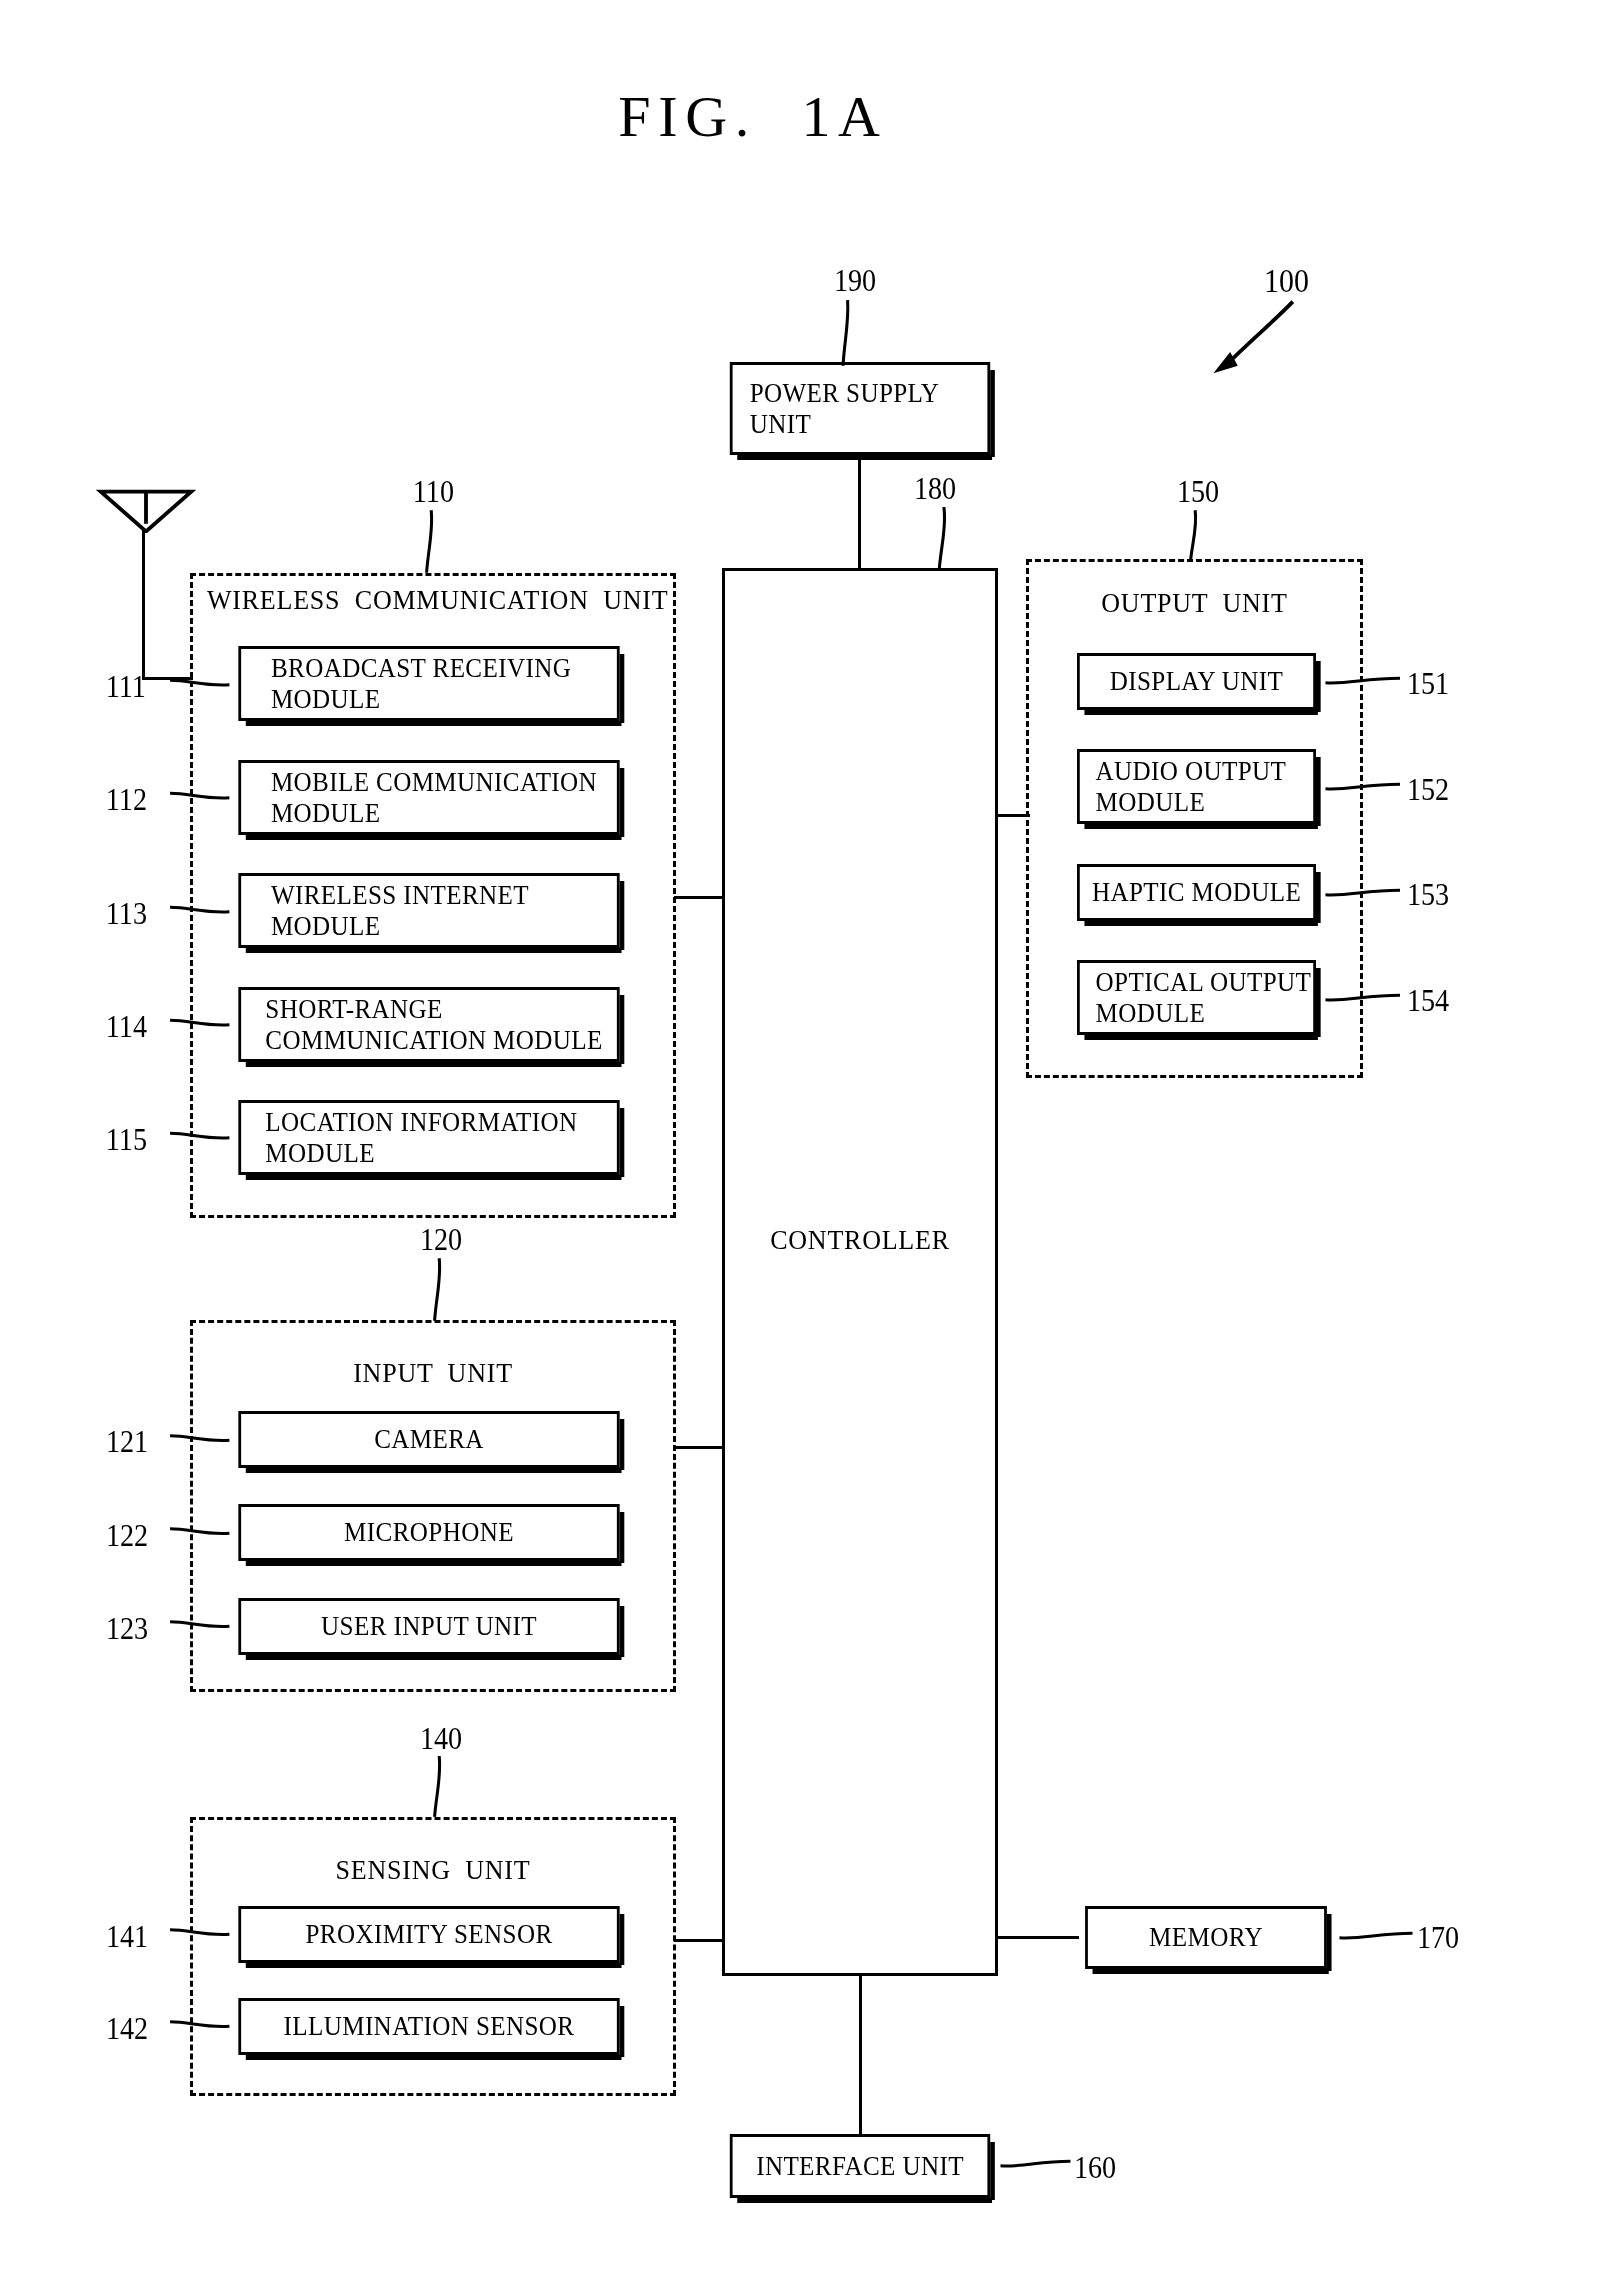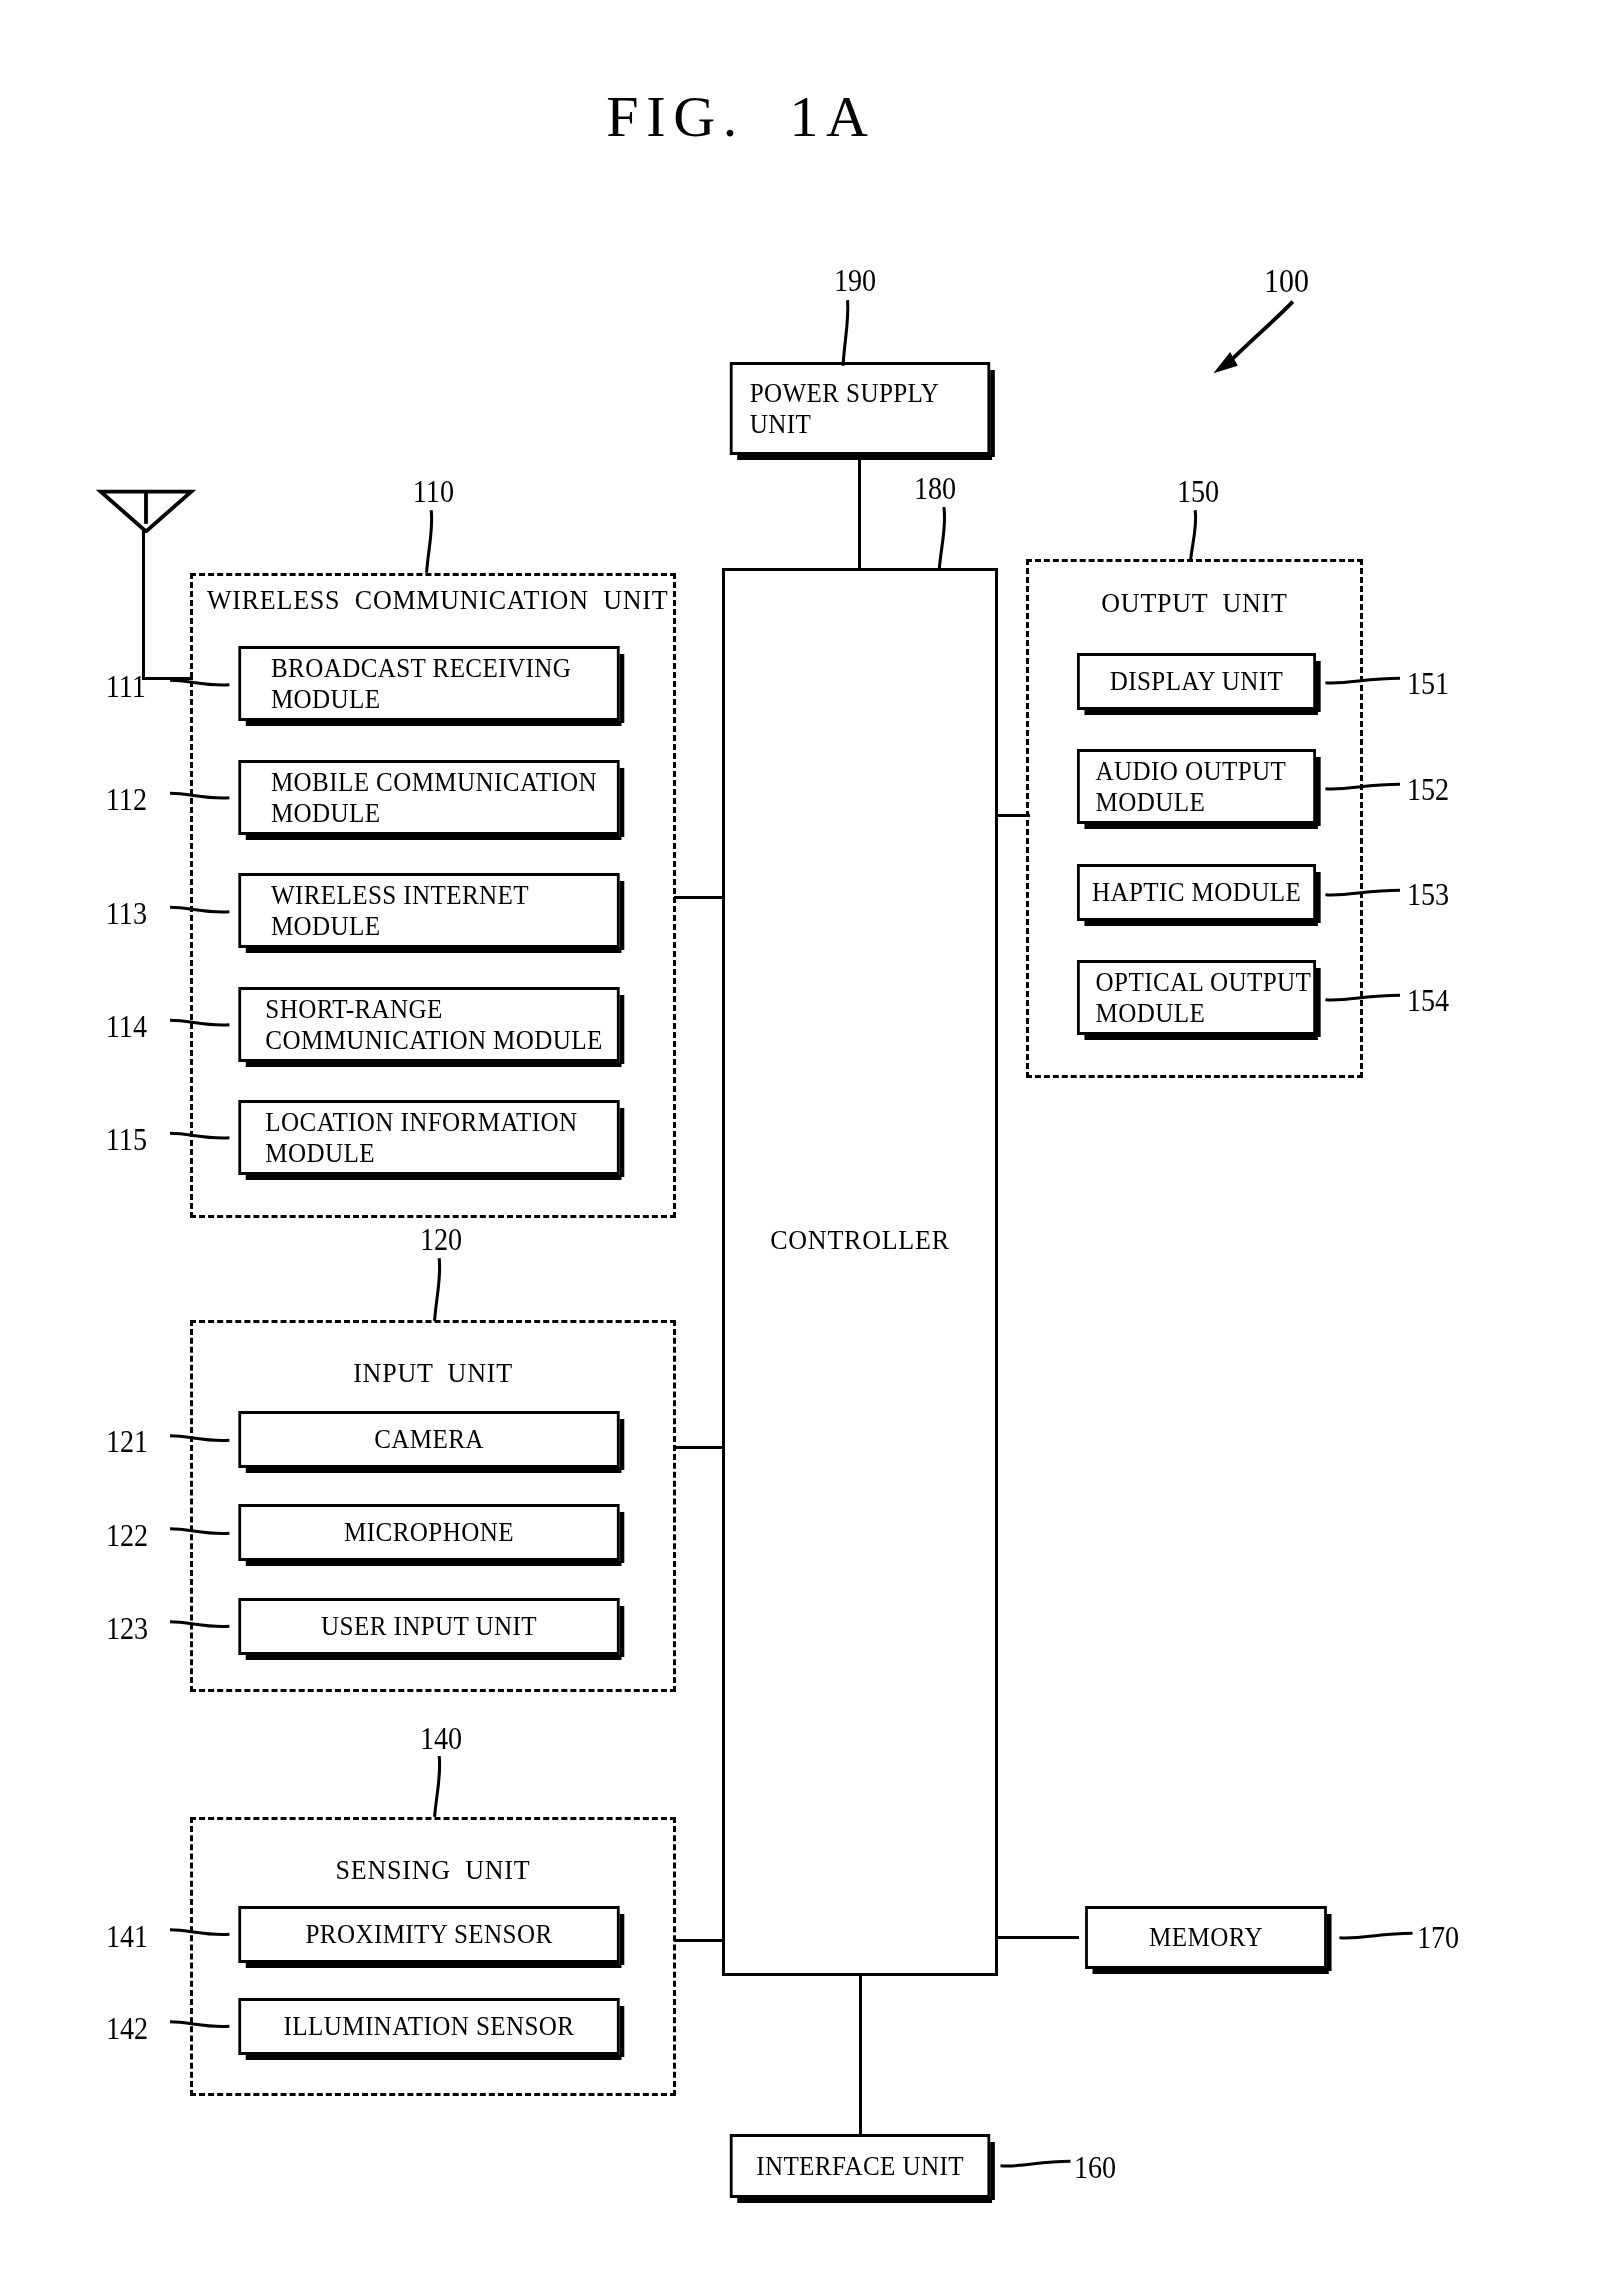--- a/index.html
+++ b/index.html
@@ -14,21 +14,21 @@
     height: 2295px;
     background: #ffffff;
     overflow: hidden;
     font-family: "Liberation Serif", "DejaVu Serif", serif;
     color: #000000;
   }
 
   
   #fig-title {
     position: absolute;
-    left: 4px;
+    left: 16px;
     top: 83px;
     width: 1474px;
     text-align: center;
     font-size: 58px;
     letter-spacing: 7.7px;
     font-family: "Liberation Serif", "DejaVu Serif", serif;
     white-space: pre;
   }
 
   

